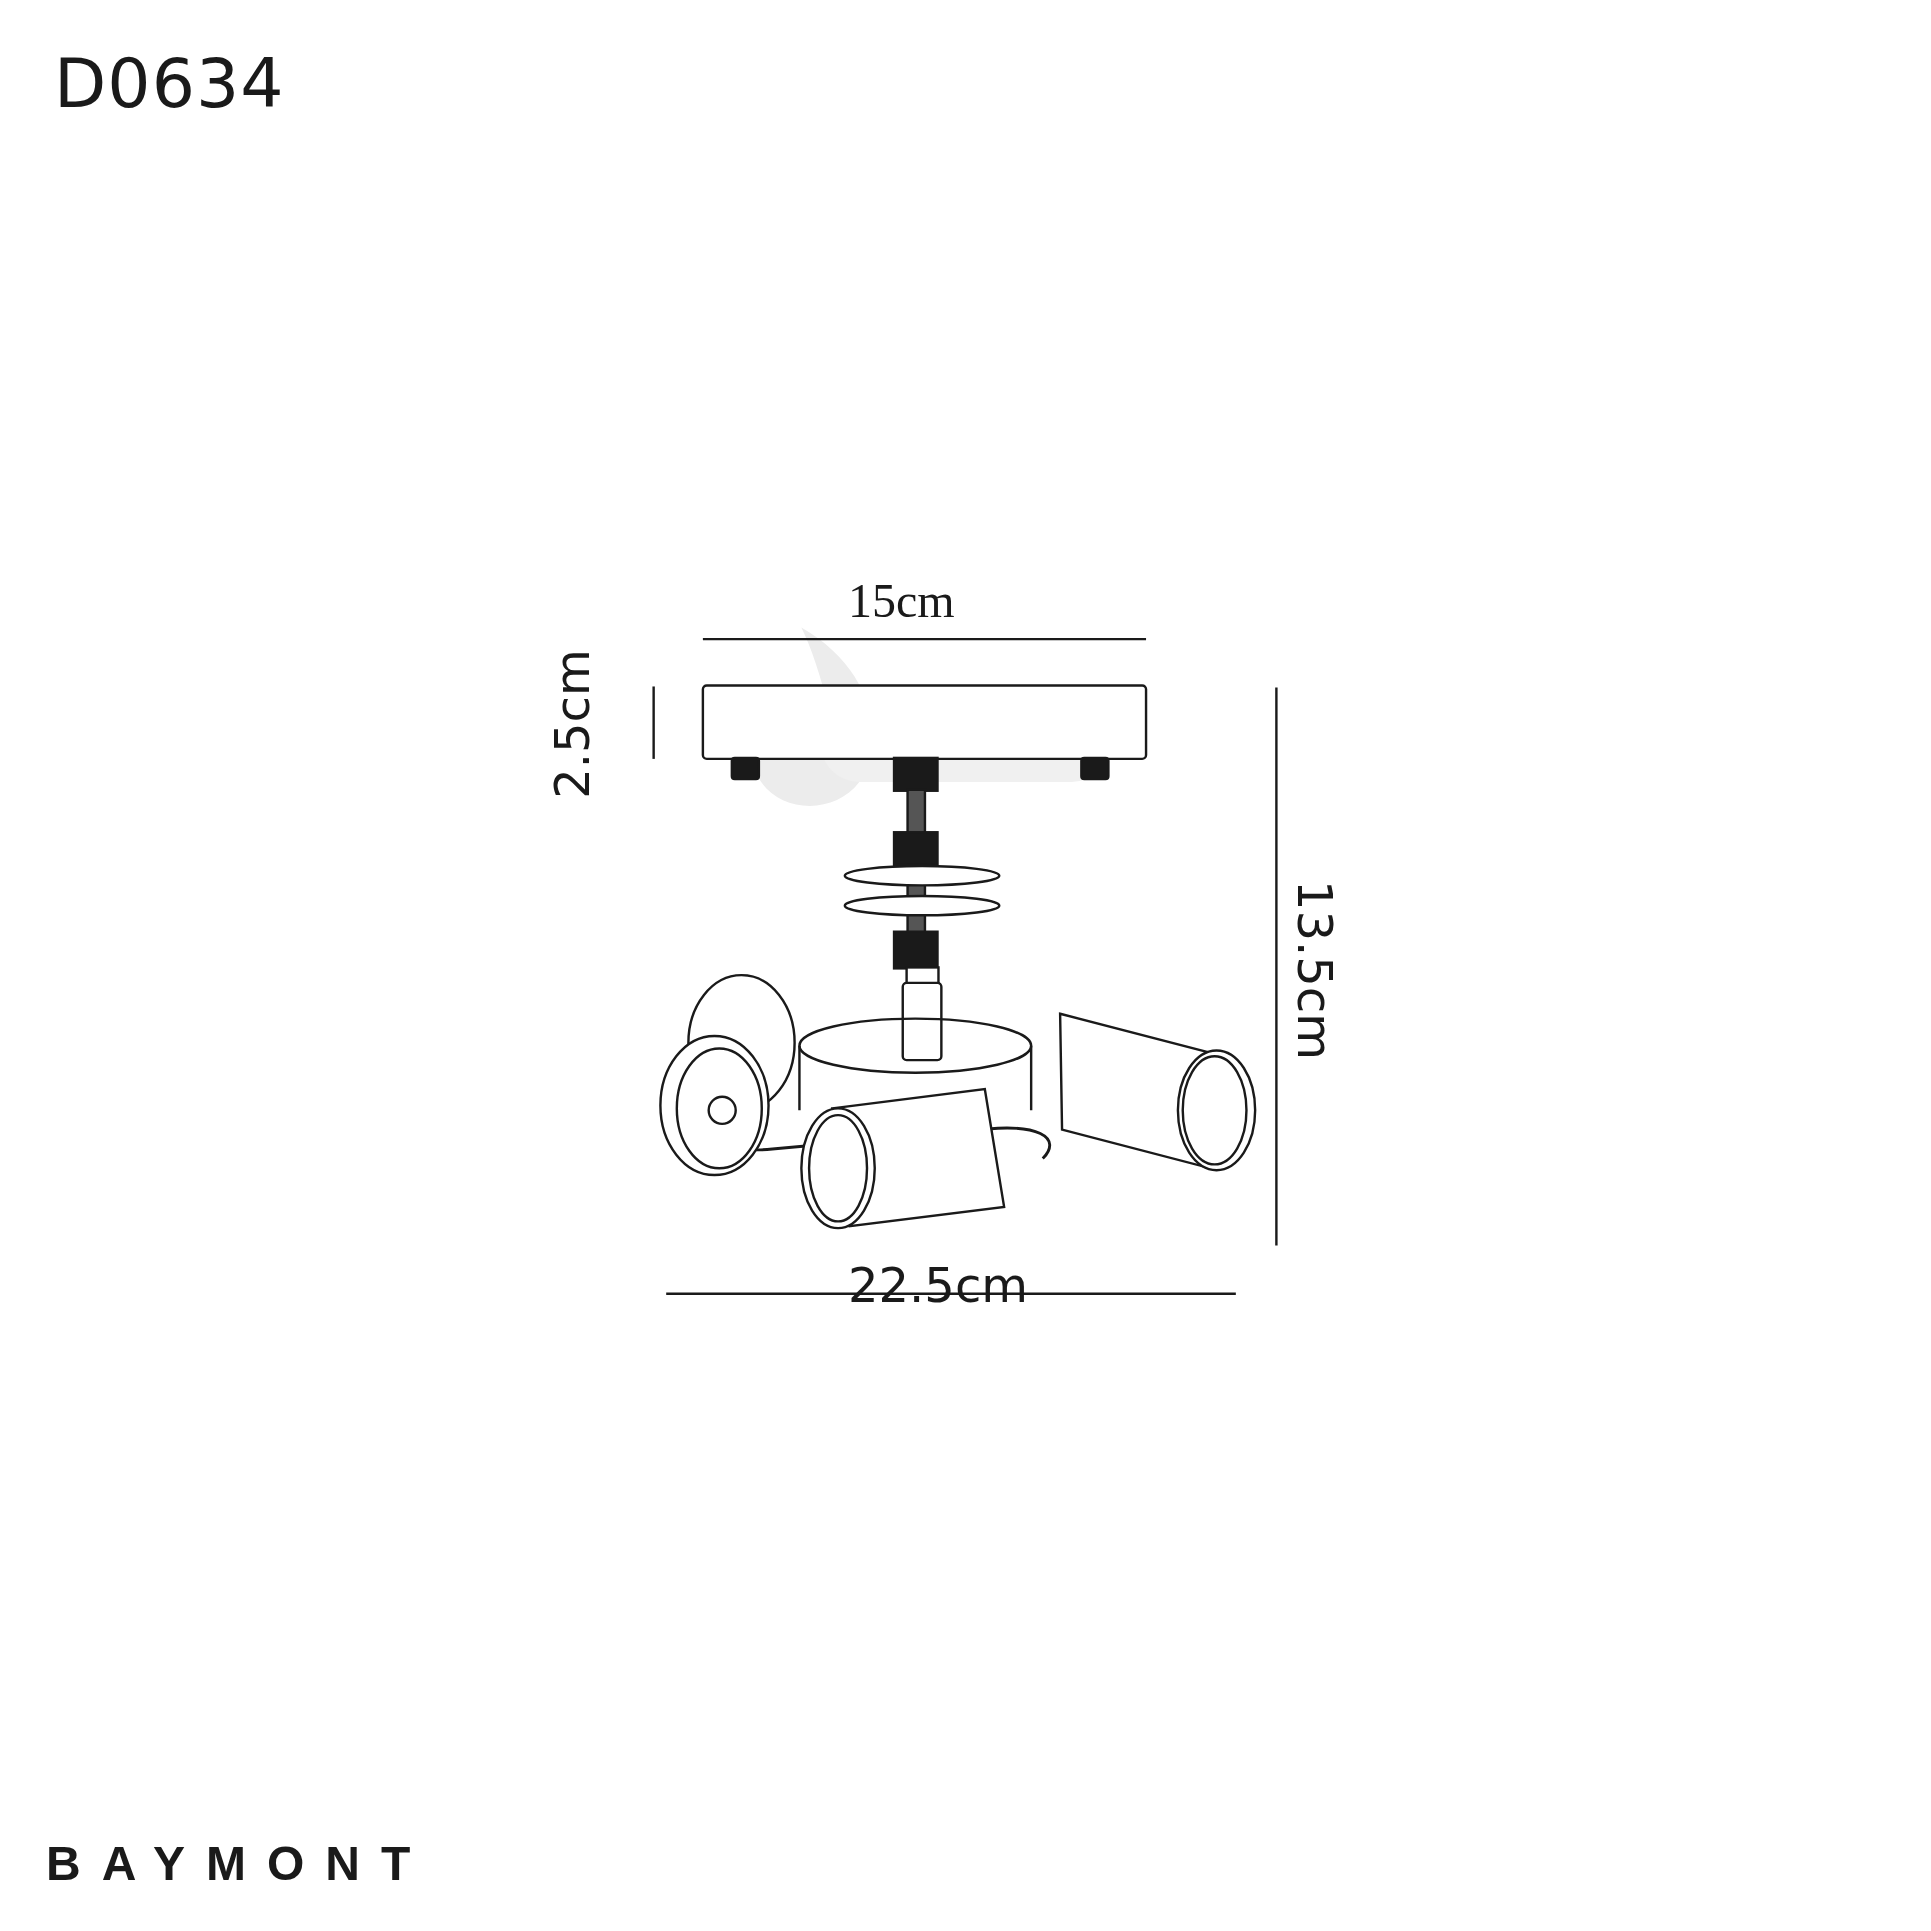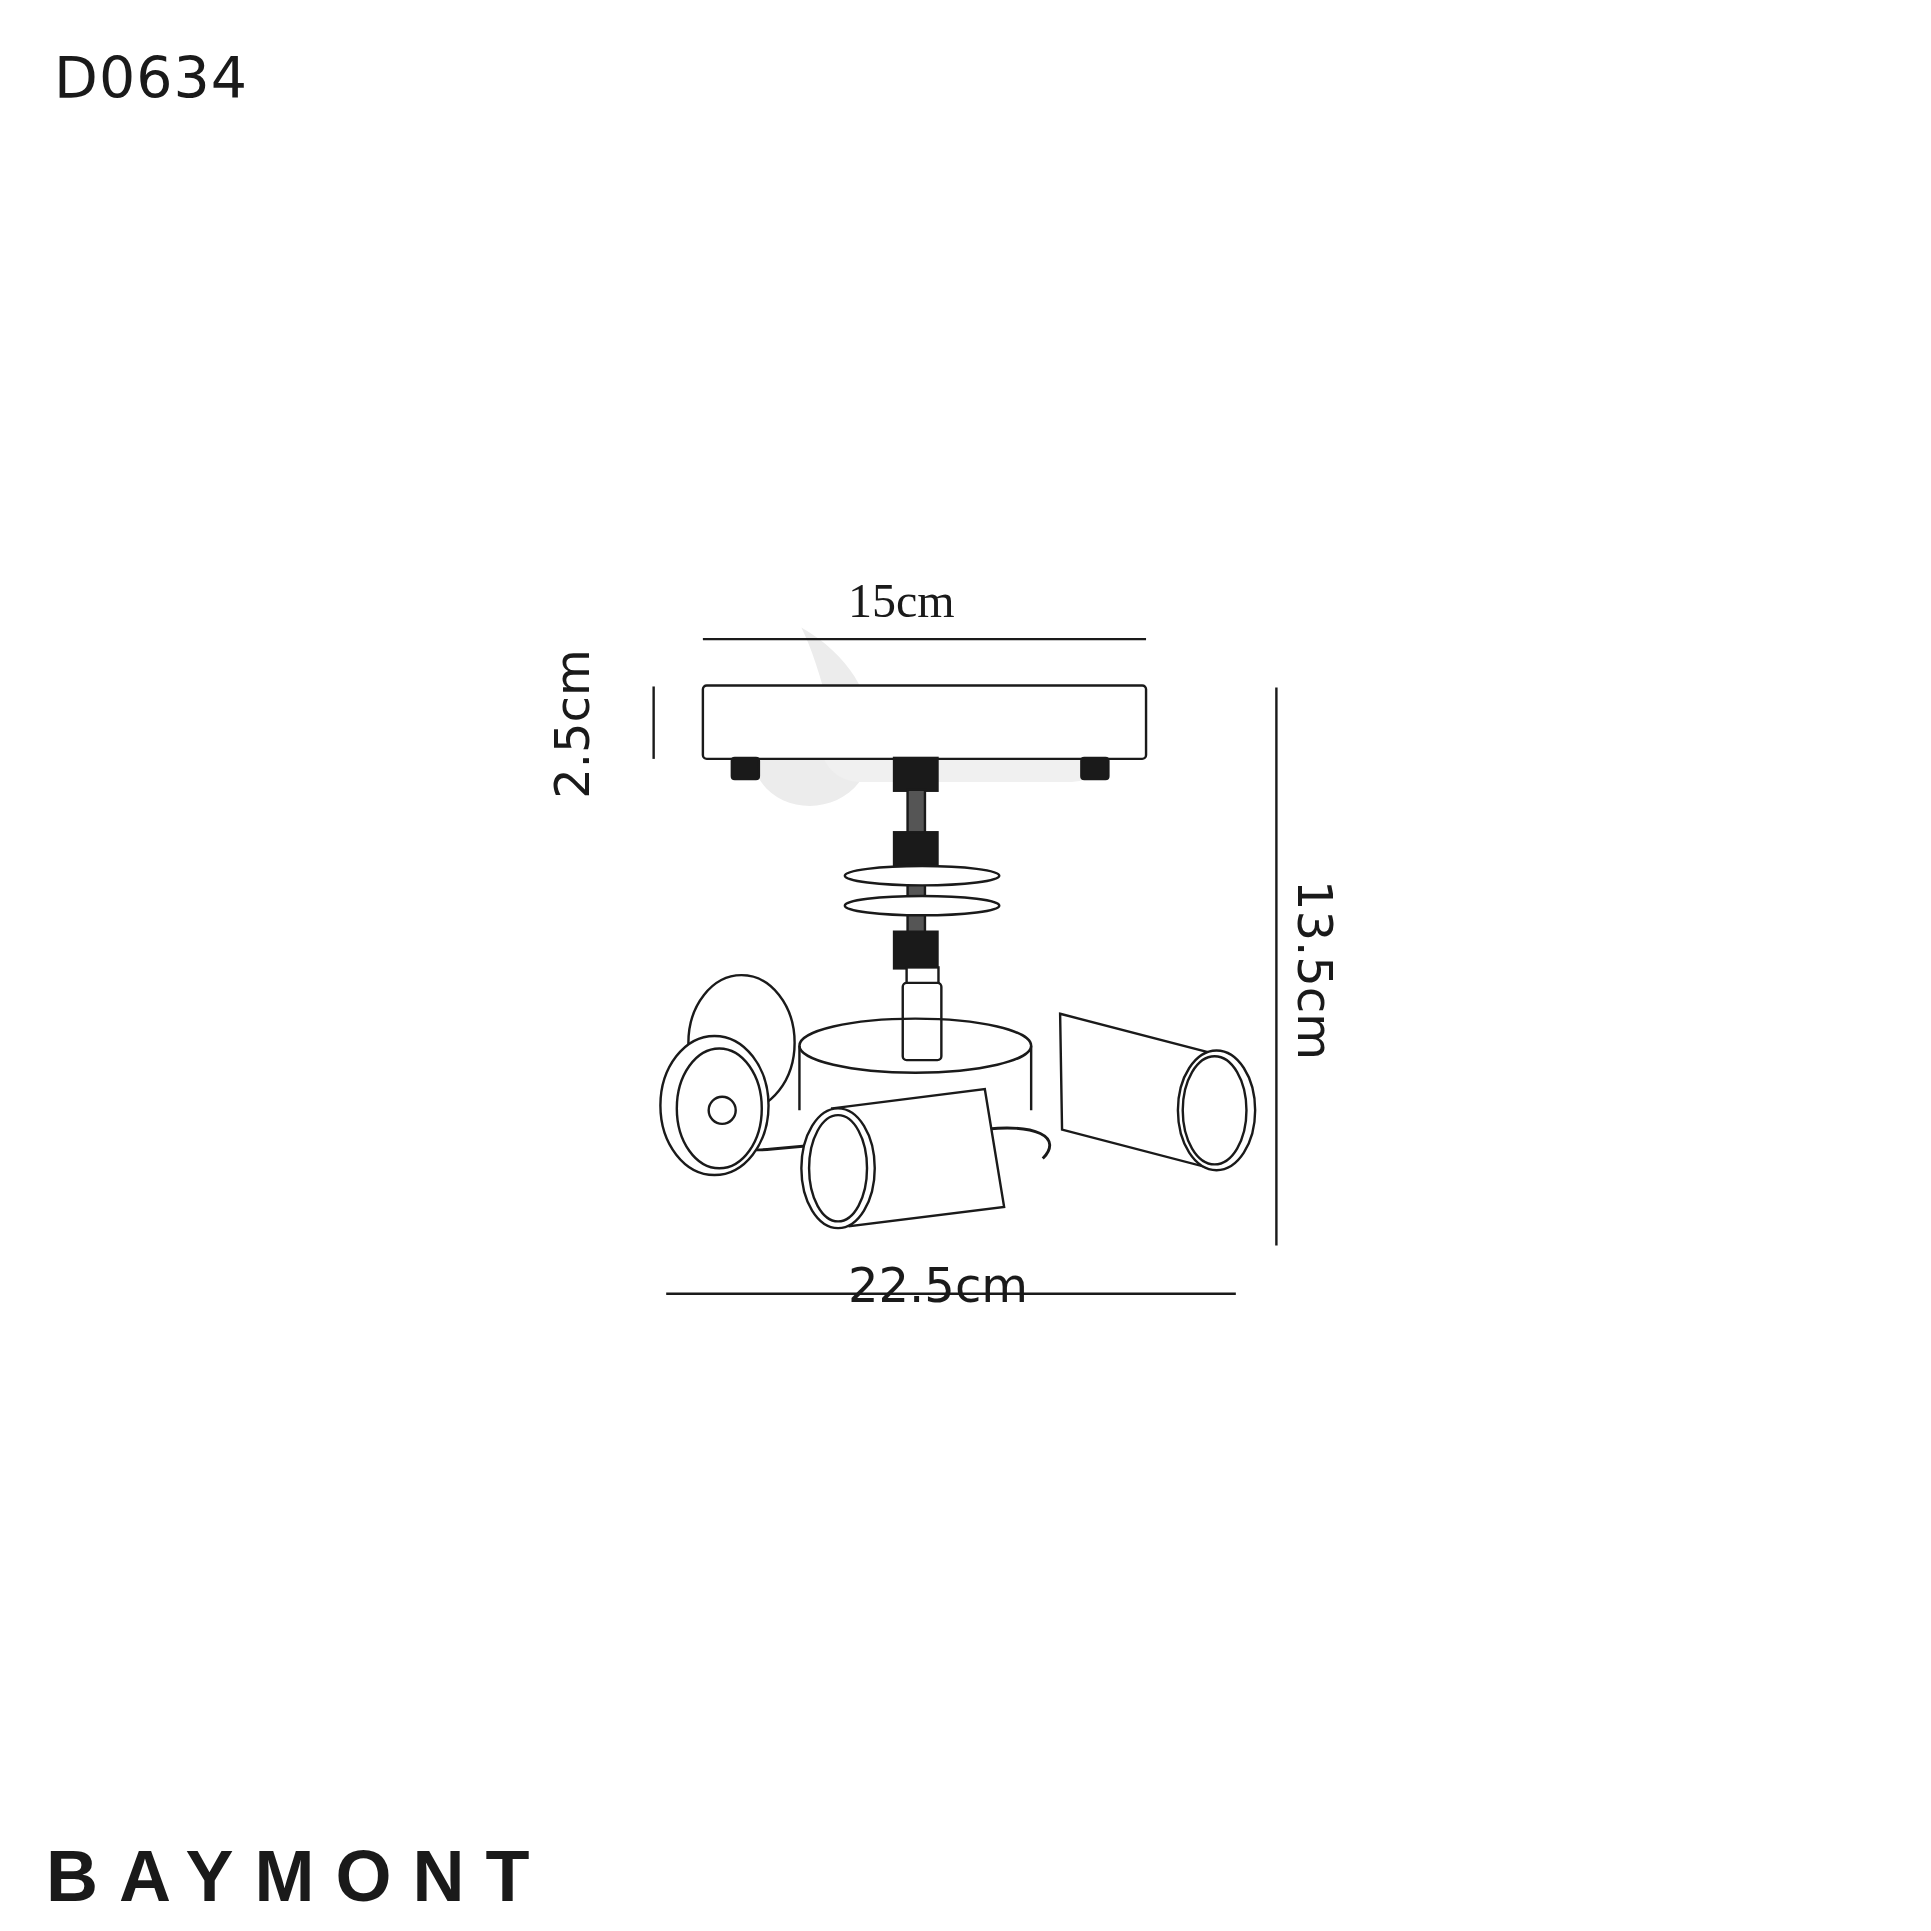--- a/index.html
+++ b/index.html
@@ -1,20 +1,20 @@
 <!DOCTYPE html>
 <html><head>
 <meta charset="utf-8">
 <style>
   html, body { margin:0; padding:0; background:#ffffff; }
   body { width:1931px; height:1931px; position:relative; overflow:hidden;
          font-family:"DejaVu Sans", sans-serif; color:#1a1a1a; }
-  .title { position:absolute; left:54px; top:50px; font-size:57px; font-weight:400;
+  .title { position:absolute; left:54px; top:50px; font-size:68px; font-weight:400;
            letter-spacing:1px; line-height:1; }
-  .brand { position:absolute; left:46px; top:1840px; font-size:72px; font-weight:700;
+  .brand { position:absolute; left:46px; top:1840px; font-size:48px; font-weight:700;
            letter-spacing:21px; line-height:1; font-family:"Liberation Sans", sans-serif; }
   .dim { position:absolute; font-size:48px; line-height:1; white-space:nowrap; }
   .dim-top { left:848px; top:577px;font-family:Liberation Serif, serif; }
   .dim-bottom { left:848px; top:1261px; }
   .dim-left { left:572px; top:724px; transform-origin:center; transform:translate(-50%,-50%) rotate(-90deg); }
   .dim-right { left:1315px; top:970px; transform-origin:center; transform:translate(-50%,-50%) rotate(90deg); }
   svg.drawing { position:absolute; left:0; top:0; }
 </style>
 </head>
 <body>

